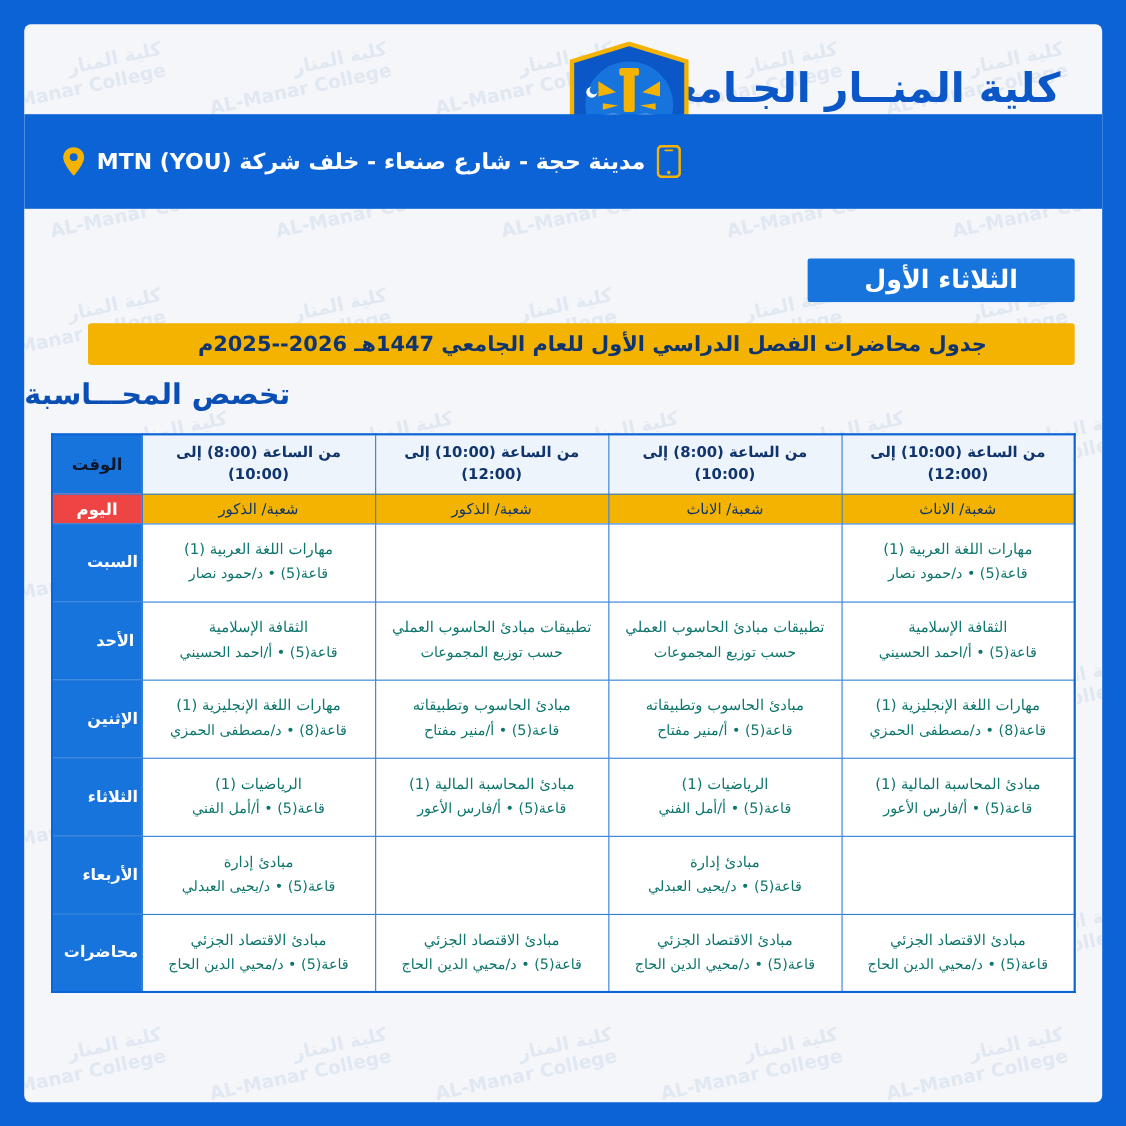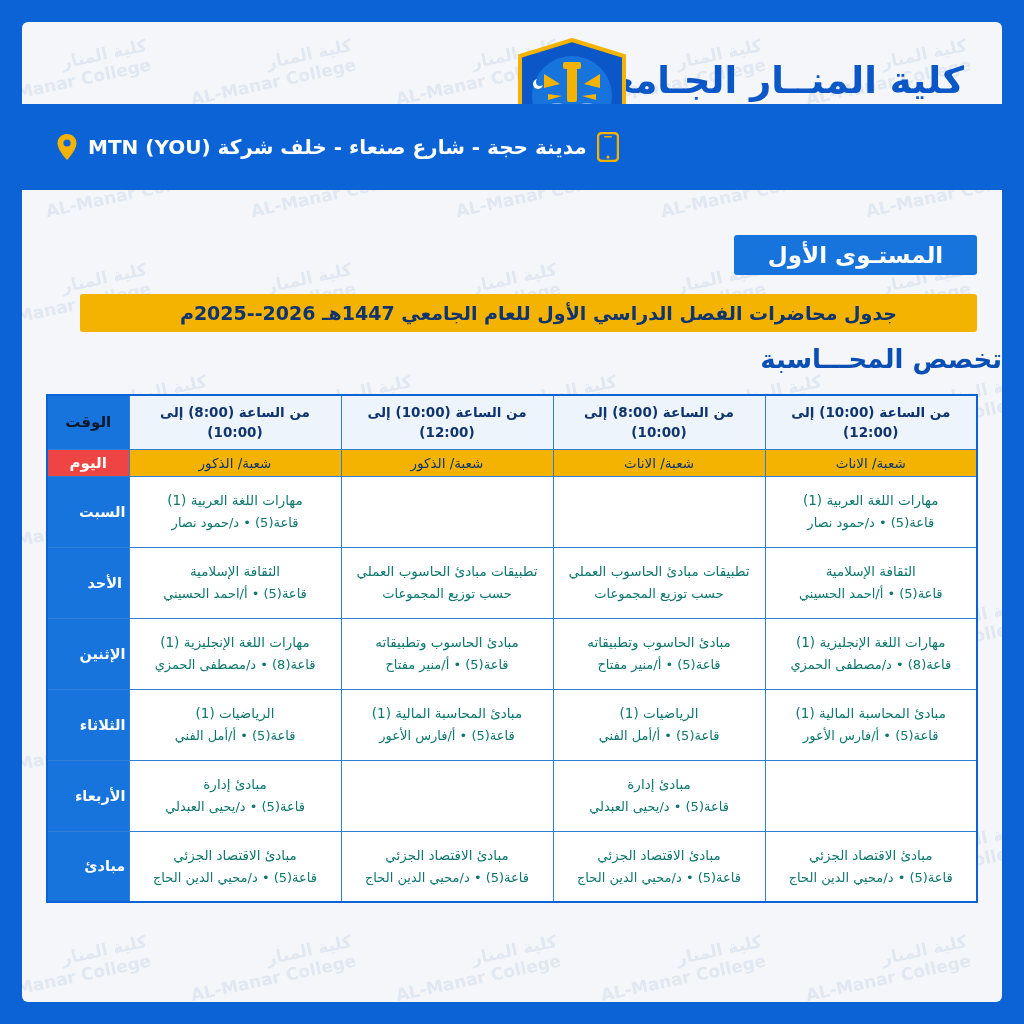--- a/index.html
+++ b/index.html
@@ -106,21 +106,21 @@
   }
   .year-bar span {
     color:#10356e;
     font-size:19px;
     font-weight:bold;
     margin-left:20px;
   }
   .dept-title {
     position:absolute;
     left:0; right:0; top:322px;
-    text-align:right;
+    text-align:left;
     color:#0b4fb5;
     font-size:26px;
     font-weight:bold;
     letter-spacing:3px;
   }
 
   
   .table-wrap {
     position:absolute;
     left:24px; top:372px;
@@ -299,21 +299,21 @@
           <text x="58" y="114" text-anchor="middle" font-size="6" fill="#ffffff" font-family="DejaVu Sans">للعلوم والتكنولوجيا</text>
           <text x="58" y="128" text-anchor="middle" font-size="8" font-weight="bold" fill="#f5b301" font-family="DejaVu Sans">M.C.S.T</text>
         </svg>
       </div>
 
       <div class="title-pill">
         <span>جدول المحاضرات</span>
       </div>
 
       <div class="level-pill">
-        <span>المستـوى الأول</span>
+        <span>الثلاثاء الأول</span>
       </div>
 
       <div class="year-bar">
         <span>جدول محاضرات الفصل الدراسي الأول للعام الجامعي 1447هـ 2026--2025م</span>
       </div>
 
       <div class="dept-title">تخصص المحـــاسبة</div>
     </div>
 
     <div class="table-wrap">
@@ -435,21 +435,21 @@
                 <span class="meta">قاعة(5) • د/محيي الدين الحاج</span>
               </td>
               <td class="cell">
                 <span class="course">مبادئ الاقتصاد الجزئي</span>
                 <span class="meta">قاعة(5) • د/محيي الدين الحاج</span>
               </td>
               <td class="cell">
                 <span class="course">مبادئ الاقتصاد الجزئي</span>
                 <span class="meta">قاعة(5) • د/محيي الدين الحاج</span>
               </td>
-              <td class="daycell">مبادئ</td>
+              <td class="daycell">محاضرات</td>
             </tr>
           </tbody>
       </table>
     </div>
 
     <div class="footer">
       <div class="addr">
         <span class="phone-icon">
           <svg width="22" height="30" viewBox="0 0 22 30">
               <rect x="1" y="1" width="20" height="28" rx="4" fill="none" stroke="#f5b301" stroke-width="2.5"></rect>

